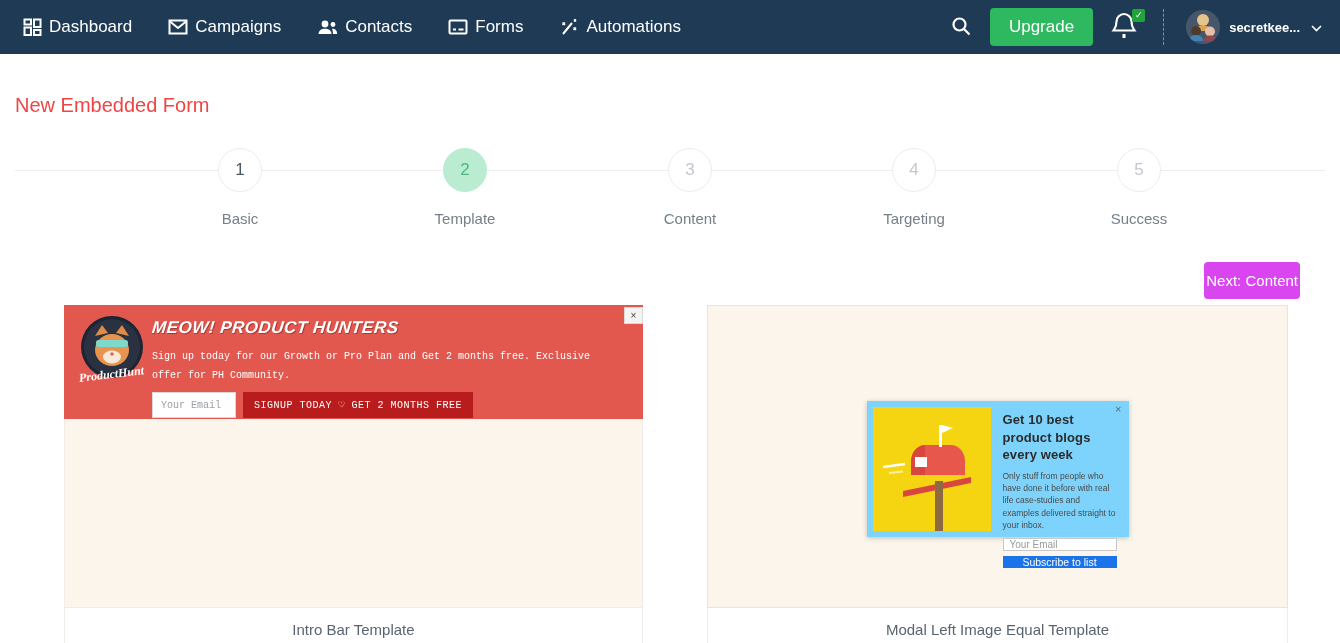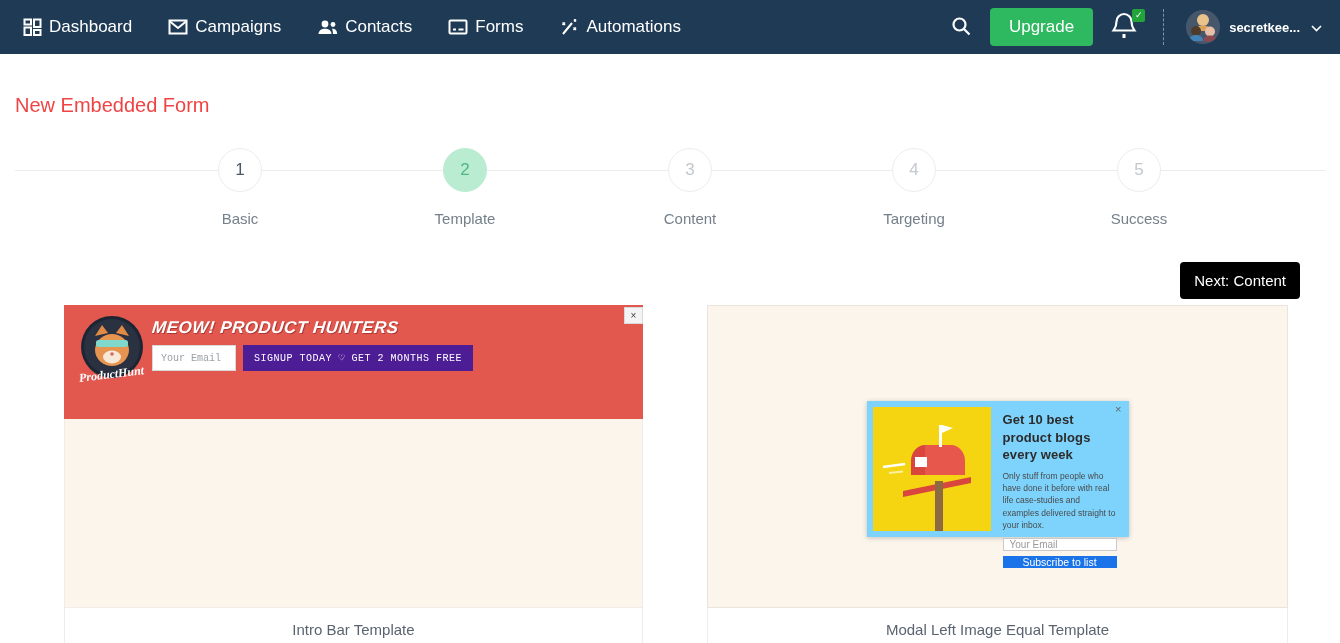--- a/index.html
+++ b/index.html
@@ -37,22 +37,22 @@
   .step { position:absolute; top:148px; width:120px; text-align:center; }
   .step .circle { width:44px; height:44px; margin:0 auto; border-radius:50%; background:#fff;
                   border:1px solid #ededed; display:flex; align-items:center; justify-content:center;
                   font-size:17px; color:#c2c8cd; position:relative; z-index:2; }
   .step.done .circle { color:#4b5866; }
   .step.active .circle { background:#b9ecd1; border-color:#b9ecd1; color:#4fb882; }
   .step .step-label { margin-top:18px; font-size:15px; color:#75808a; }
   .s1{left:180px}.s2{left:405px}.s3{left:630px}.s4{left:854px}.s5{left:1079px}
 
   
-  .next-btn { position:absolute; top:262px; right:40px; background:#000000; color:#fff; border:none;
-              border-radius:4px; height:37px; padding:0 14px; font-size:15px; cursor:pointer;
+  .next-btn { position:absolute; top:262px; right:40px; background:#d946ef; color:#fff; border:none;
+              border-radius:4px; height:37px; padding:0 2px; font-size:15px; cursor:pointer;
               font-family:inherit; }
 
   
   .card { position:absolute; top:305px; height:345px; background:#fff; }
   .card1 { left:64px; width:579px; }
   .card2 { left:707px; width:581px; }
   .card-label { height:42px; background:#fff; border-left:1px solid #f0ede8; border-right:1px solid #f0ede8;
                 text-align:center; padding-top:13px; font-size:15px; color:#5a6470; }
 
   
@@ -62,21 +62,21 @@
   .introbar-title { color:#fff; font-size:17px; font-weight:bold; font-style:italic;
                     letter-spacing:.5px; transform:skewX(-6deg); transform-origin:left;
                     text-shadow:1px 1px 0 rgba(120,30,25,.55); margin-top:3px; }
   .introbar-body { color:#fff; font-family:"Liberation Mono","DejaVu Sans Mono",monospace;
                    font-size:10px; line-height:19px; margin-top:9px; width:455px; }
   .introbar-form { display:flex; gap:7px; margin-top:7px; }
   .introbar-email { width:84px; height:26px; border:1px solid #d8d8d8; background:#fff;
                     font-family:"Liberation Mono","DejaVu Sans Mono",monospace; font-size:10px;
                     color:#333; padding:0 8px; }
   .introbar-email::placeholder { color:#9aa0a6; }
-  .introbar-signup { height:26px; background:#4c1d95; color:#fff; border:none; padding:0 11px;
+  .introbar-signup { height:26px; background:#b91c1c; color:#fff; border:none; padding:0 11px;
                      font-family:"Liberation Mono","DejaVu Sans Mono",monospace; font-size:10px;
                      cursor:pointer; letter-spacing:.5px; }
   .introbar-close { position:absolute; top:2px; right:0; width:19px; height:17px; background:#f4f4f4;
                     border:1px solid #d9d9d9; color:#444; font-size:10px; line-height:1; cursor:pointer;
                     display:flex; align-items:center; justify-content:center; }
   .card-cream { height:189px; background:#fbf5ec; border-left:1px solid #f0ede8;
                 border-right:1px solid #f0ede8; border-bottom:1px solid #f0ede8; }
 
   
   .card2-body { position:relative; height:303px; background:#fbf5ec; border:1px solid #e9e4dc; }
@@ -235,20 +235,21 @@
           <path d="M16 22 l7-11 6 8z" fill="#e08a45"></path>
             <path d="M50 22 l-7-11 -6 8z" fill="#e08a45"></path>
           <ellipse cx="33" cy="36" rx="17" ry="16" fill="#e69450"></ellipse>
           <ellipse cx="33" cy="43" rx="9" ry="6.5" fill="#f7e8d8"></ellipse>
           <rect x="17" y="26" width="32" height="7" rx="2.5" fill="#7fd8cc"></rect>
           <circle cx="33" cy="40" r="1.8" fill="#d06a62"></circle>
           <text x="33" y="64" text-anchor="middle" fill="#fff" font-size="12" font-style="italic" font-weight="bold" font-family="Liberation Serif, DejaVu Serif, serif" transform="rotate(-7 33 64)">ProductHunt</text>
         </svg>
       </div>
       <div class="introbar-title">MEOW! PRODUCT HUNTERS</div>
+      <p class="introbar-body">Sign up today for our Growth or Pro Plan and Get 2 months free. Exclusive offer for PH Community.</p>
       <div class="introbar-form">
         <input class="introbar-email" type="text" placeholder="Your Email" style="">
         <button class="introbar-signup">SIGNUP TODAY ♡ GET 2 MONTHS FREE</button>
       </div>
       <button class="introbar-close">×</button>
     </div>
     <div class="card-cream"></div>
     <div class="card-label">Intro Bar Template</div>
   </div>
 

